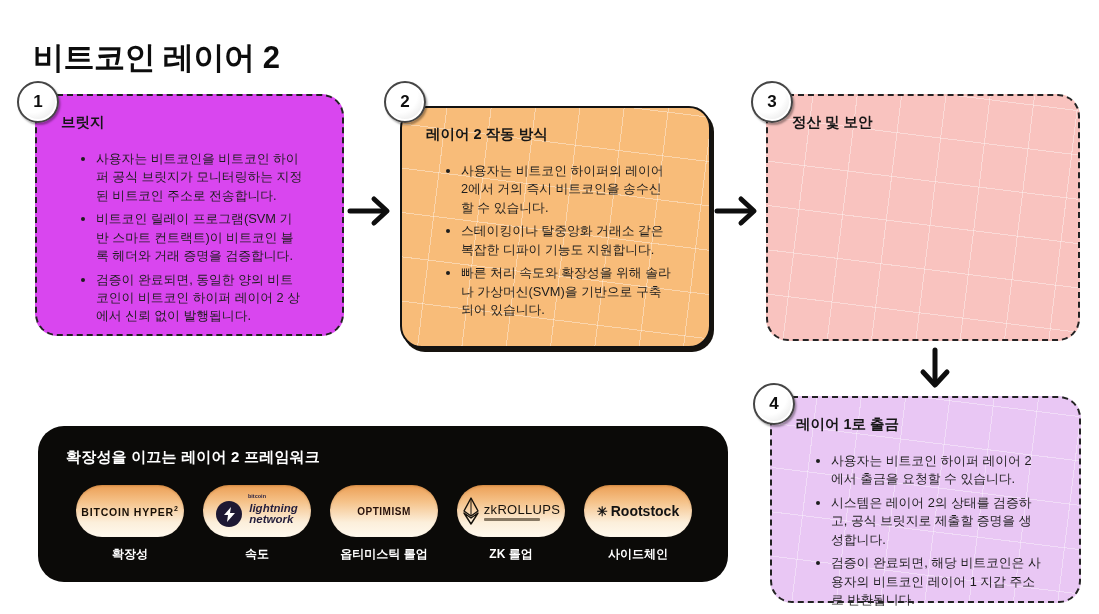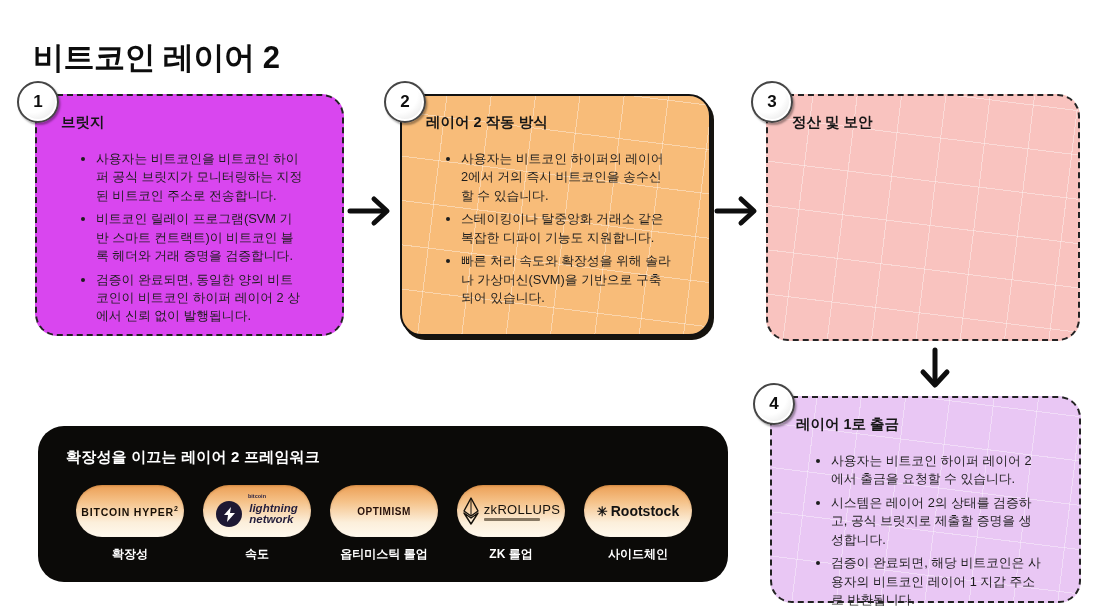--- a/index.html
+++ b/index.html
@@ -5,21 +5,21 @@
   html,body{margin:0;padding:0;background:#ffffff;}
   body{width:1099px;height:614px;position:relative;font-family:"Liberation Sans",sans-serif;overflow:hidden;}
 
   .page-title{position:absolute;left:33px;top:16px;font-size:31px;font-weight:800;color:#0d0d0d;letter-spacing:-0.5px;}
 
   .step-box{position:absolute;box-sizing:border-box;border-radius:22px;padding:17px 20px 14px 24px;}
   .grid-bg{background-image:
      repeating-linear-gradient(97deg, rgba(255,255,255,0.38) 0px, rgba(255,255,255,0.38) 1px, transparent 1px, transparent 44px),
      repeating-linear-gradient(7deg, rgba(255,255,255,0.38) 0px, rgba(255,255,255,0.38) 1px, transparent 1px, transparent 44px);}
   .box1{left:35px;top:94px;width:309px;height:242px;background:#d946ef;border:2px dashed #222;}
-  .box2{left:400px;top:94px;width:311px;height:242px;background-color:#f8bc79;border:2.5px solid #121212;box-shadow:3px 4px 0 #16130e;}
+  .box2{left:400px;top:106px;width:311px;height:242px;background-color:#f8bc79;border:2.5px solid #121212;box-shadow:3px 4px 0 #16130e;}
   .box3{left:766px;top:94px;width:314px;height:247px;background-color:#f9c3bf;border:2px dashed #222;}
   .box4{left:770px;top:396px;width:311px;height:207px;background-color:#e9c7f4;border:2px dashed #222;}
 
   .step-title{font-size:14.5px;font-weight:700;color:#161616;margin:0 0 7px 0;}
   .step-box ul{margin:18px;padding-left:17px;}
   .step-box li{font-size:12.8px;color:#1d1d1d;line-height:1.44;margin-bottom:5px;}
 
   .num-badge{position:absolute;width:38px;height:38px;border-radius:50%;
      background:radial-gradient(circle at 35% 30%, #ffffff 50%, #f0f0f0 72%, #c9c9c9 100%);
      border:2px solid #454545;display:flex;align-items:center;justify-content:center;

